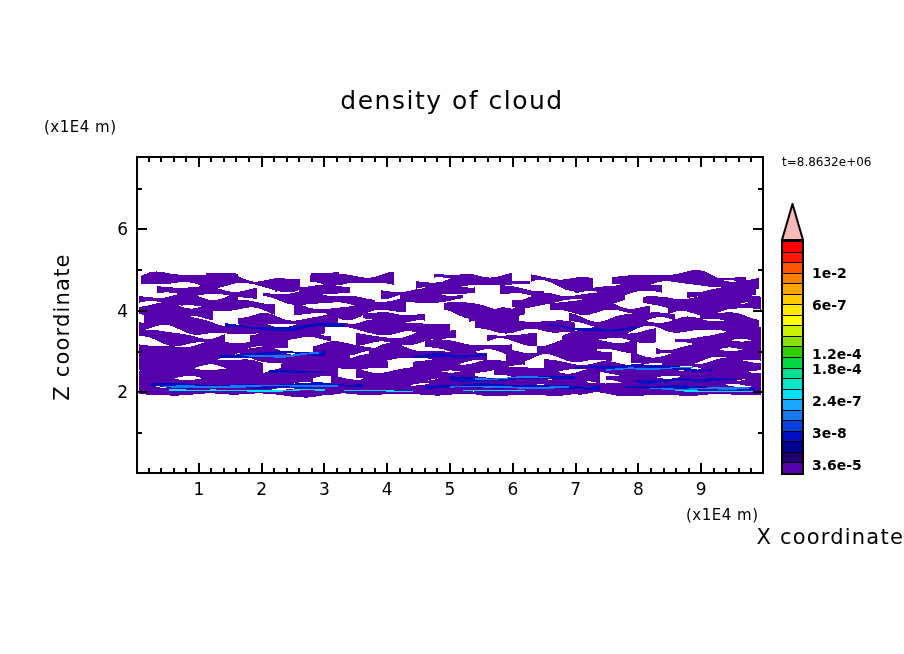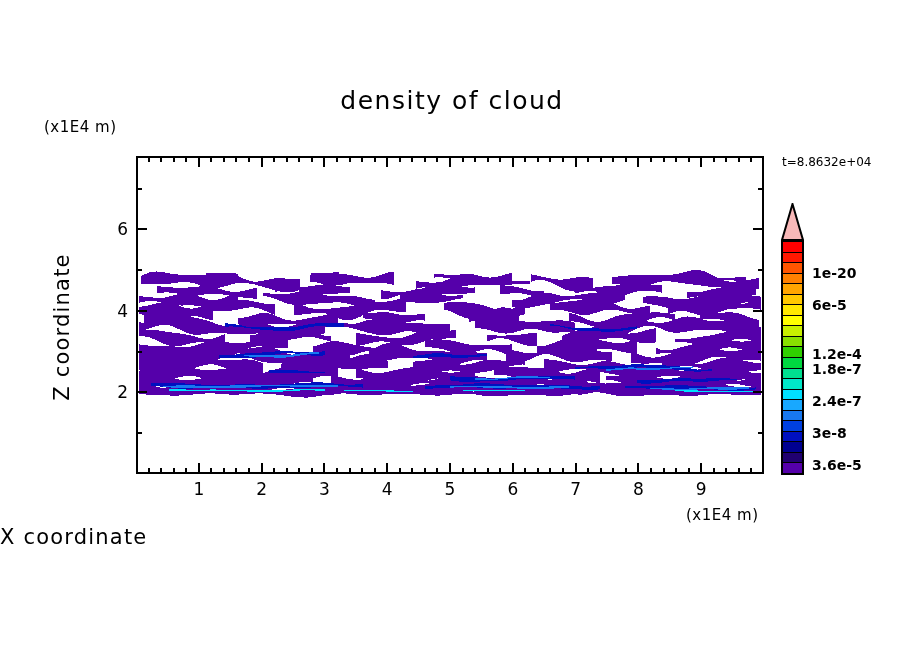--- a/index.html
+++ b/index.html
@@ -27,40 +27,40 @@
   .xt-maj-top{width:2px;height:11px;top:156px;}
   .xt-min-top{width:2px;height:6px;top:156px;}
   .yt-maj{height:2px;width:11px;left:136px;}
   .yt-min{height:2px;width:6px;left:136px;}
   .yt-maj-r{height:2px;width:11px;left:753px;}
   .yt-min-r{height:2px;width:6px;left:758px;}
 
   .xtlabel{position:absolute;top:479px;font-size:17px;transform:translateX(-50%);}
   .ytlabel{position:absolute;left:106px;font-size:17px;transform:translateY(-50%);text-align:right;width:22px;}
 
-  .axis-title-x{position:absolute;left:0;top:525px;width:904px;text-align:left;
+  .axis-title-x{position:absolute;left:0;top:525px;width:904px;text-align:right;
       font-size:21px;letter-spacing:1.2px;}
   .axis-title-y{position:absolute;left:-38px;top:315px;width:200px;text-align:center;
       font-size:21px;letter-spacing:1.2px;transform:rotate(-90deg);transform-origin:50% 50%;}
 
   
   .cbar{position:absolute;left:781px;top:240px;width:23px;height:235px;
         border:2px solid #000;box-sizing:border-box;display:flex;flex-direction:column;}
   .cbar .seg{flex:1 1 0;border-bottom:1px solid #000;}
   .cbar .seg:last-child{border-bottom:none;}
   .cbar-arrow{position:absolute;left:781px;top:203px;width:23px;height:38px;}
   .cbar-label{position:absolute;font-size:14px;font-weight:bold;white-space:nowrap;
       transform:translateY(-50%);letter-spacing:0;}
 </style>
 </head>
 <body>
 
 <div class="plot-title">density of cloud</div>
 <div class="unit-top-left">(x1E4 m)</div>
-<div class="timestamp">t=8.8632e+04</div>
+<div class="timestamp">t=8.8632e+06</div>
 
 <div class="frame">
   <div class="canvas-layer">
     <svg viewBox="0 0 628 318" preserveAspectRatio="none">
       <defs>
         <clipPath id="cp">
             <rect x="0" y="0" width="628" height="318"></rect>
           </clipPath>
       </defs>
       <g clip-path="url(#cp)" id="contour-group">
@@ -320,17 +320,17 @@
     <div class="seg" style="background: rgb(0, 64, 224);"></div>
     <div class="seg" style="background: rgb(0, 16, 192);"></div>
     <div class="seg" style="background: rgb(0, 0, 144);"></div>
     <div class="seg" style="background: rgb(32, 0, 112);"></div>
     <div class="seg" style="background: rgb(85, 0, 170);"></div>
   </div>
 <div id="cbar-labels">
     <div class="cbar-label" style="left: 812px; top: 464.977px;">3.6e-5</div>
     <div class="cbar-label" style="left: 812px; top: 432.932px;">3e-8</div>
     <div class="cbar-label" style="left: 812px; top: 400.886px;">2.4e-7</div>
-    <div class="cbar-label" style="left: 812px; top: 368.841px;">1.8e-7</div>
+    <div class="cbar-label" style="left: 812px; top: 368.841px;">1.8e-4</div>
     <div class="cbar-label" style="left: 812px; top: 354px;">1.2e-4</div>
-    <div class="cbar-label" style="left: 812px; top: 304.75px;">6e-5</div>
-    <div class="cbar-label" style="left: 812px; top: 272.705px;">1e-20</div>
+    <div class="cbar-label" style="left: 812px; top: 304.75px;">6e-7</div>
+    <div class="cbar-label" style="left: 812px; top: 272.705px;">1e-2</div>
   </div>
 
 </body></html>

